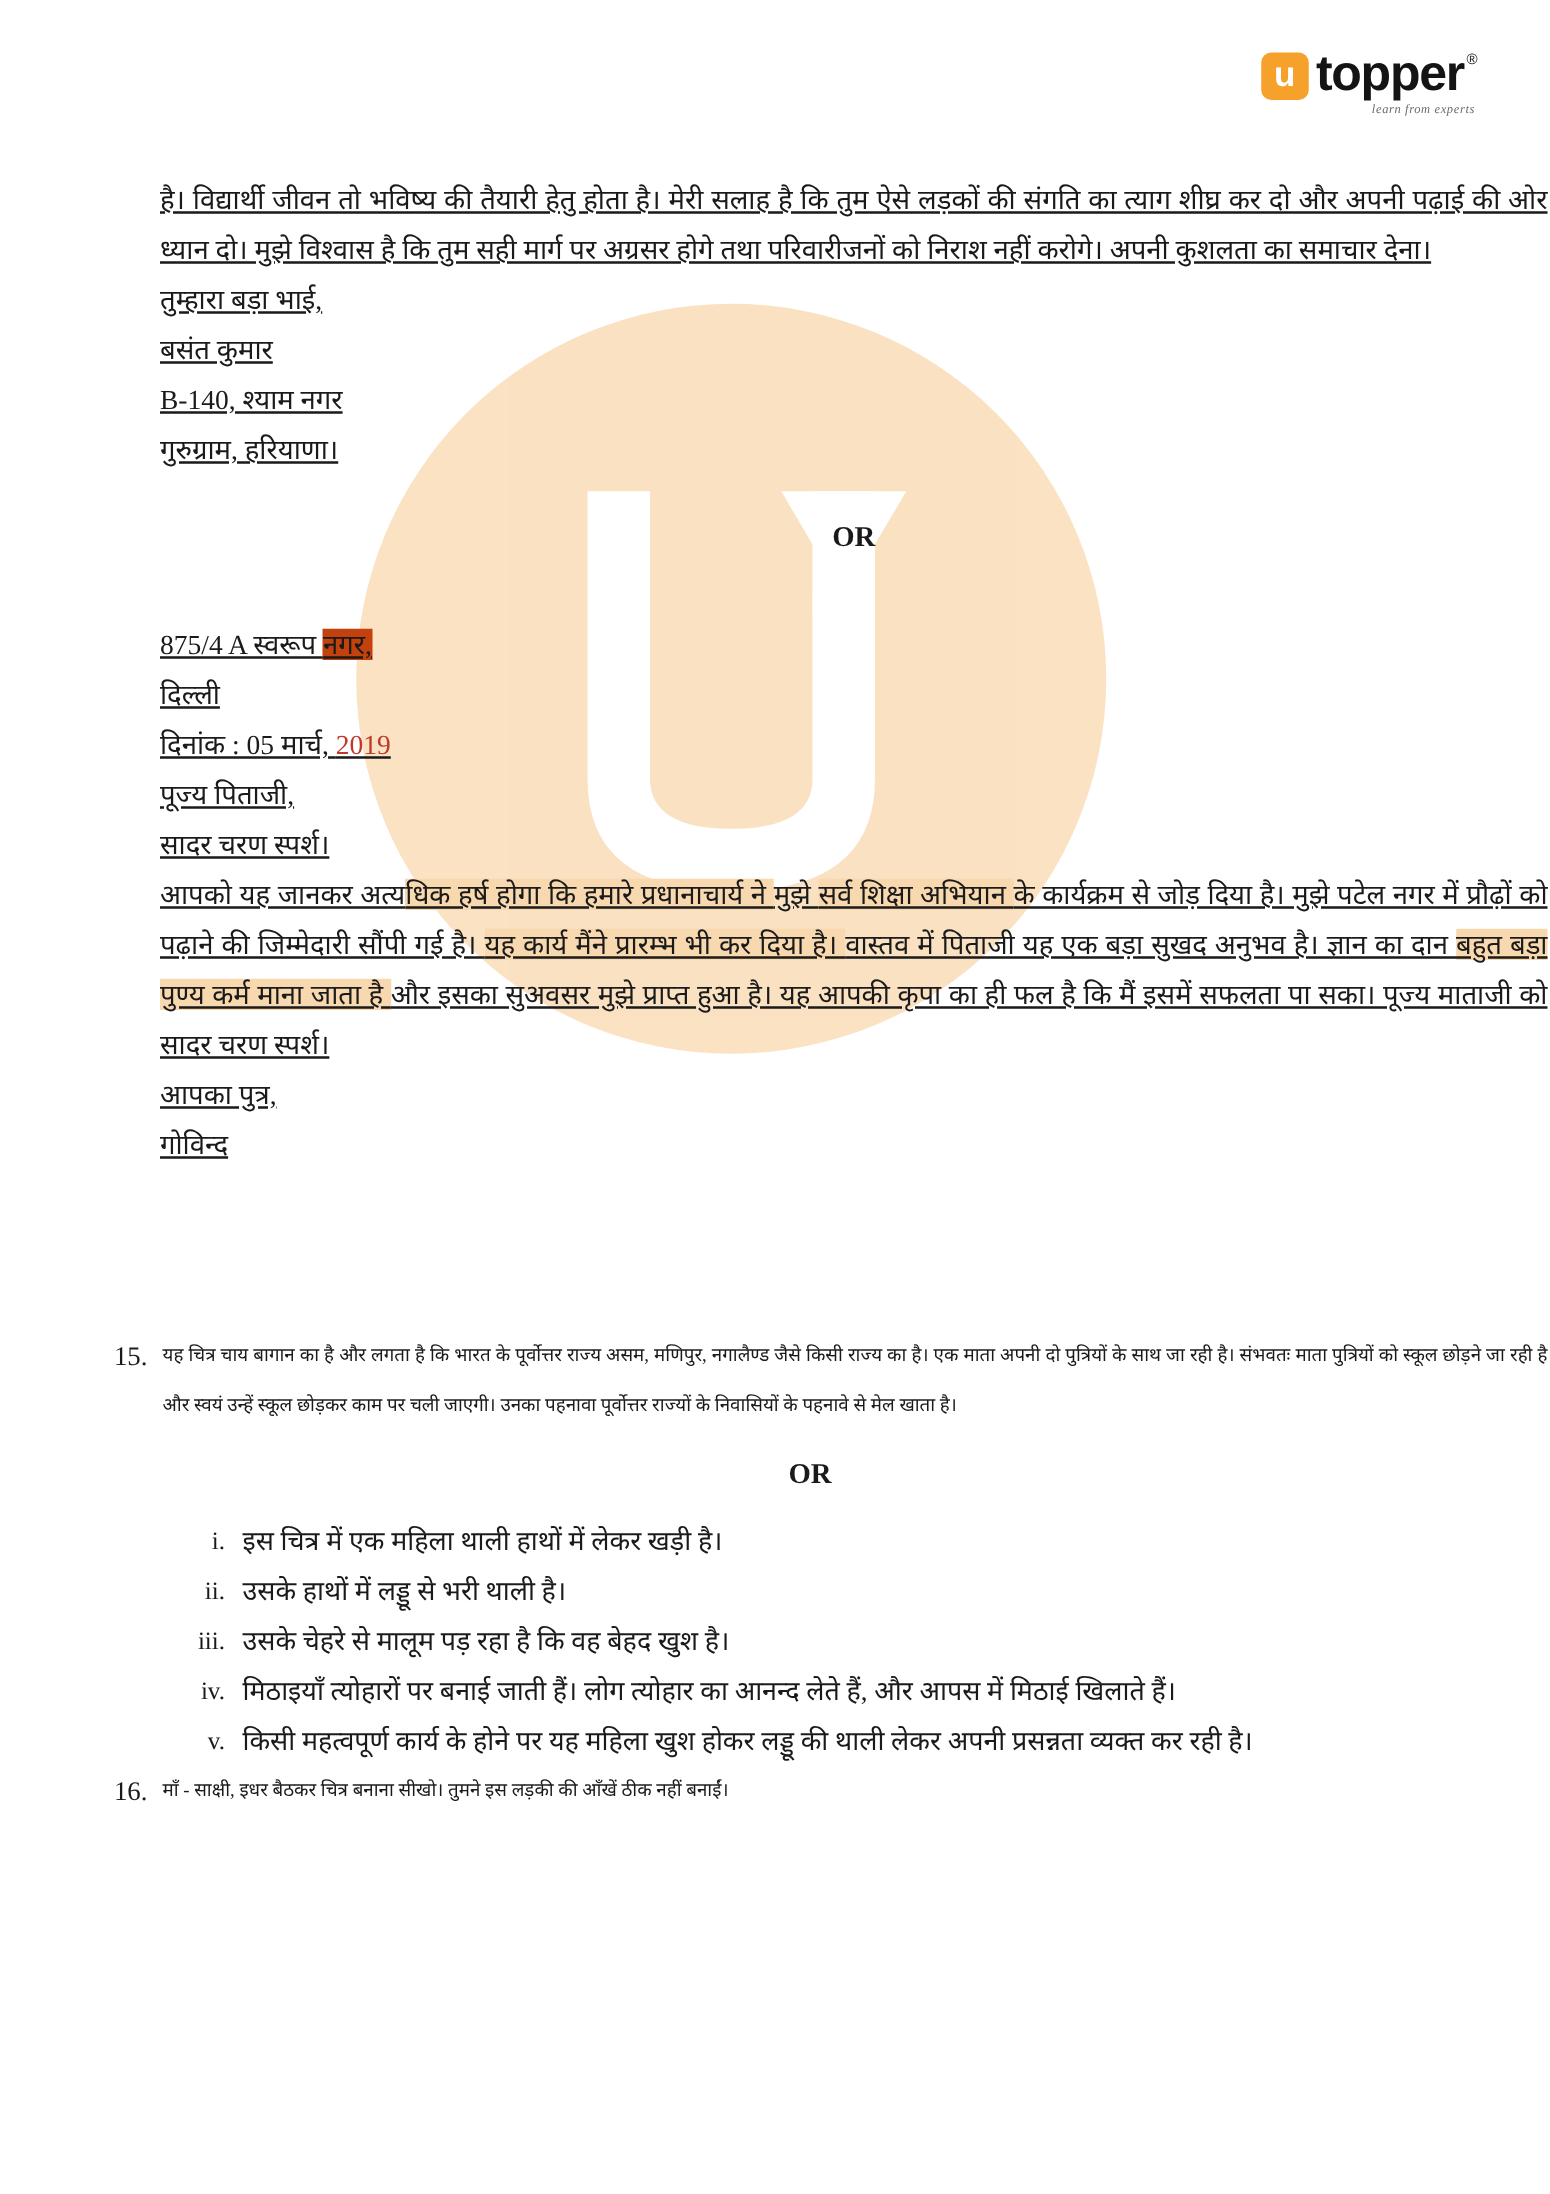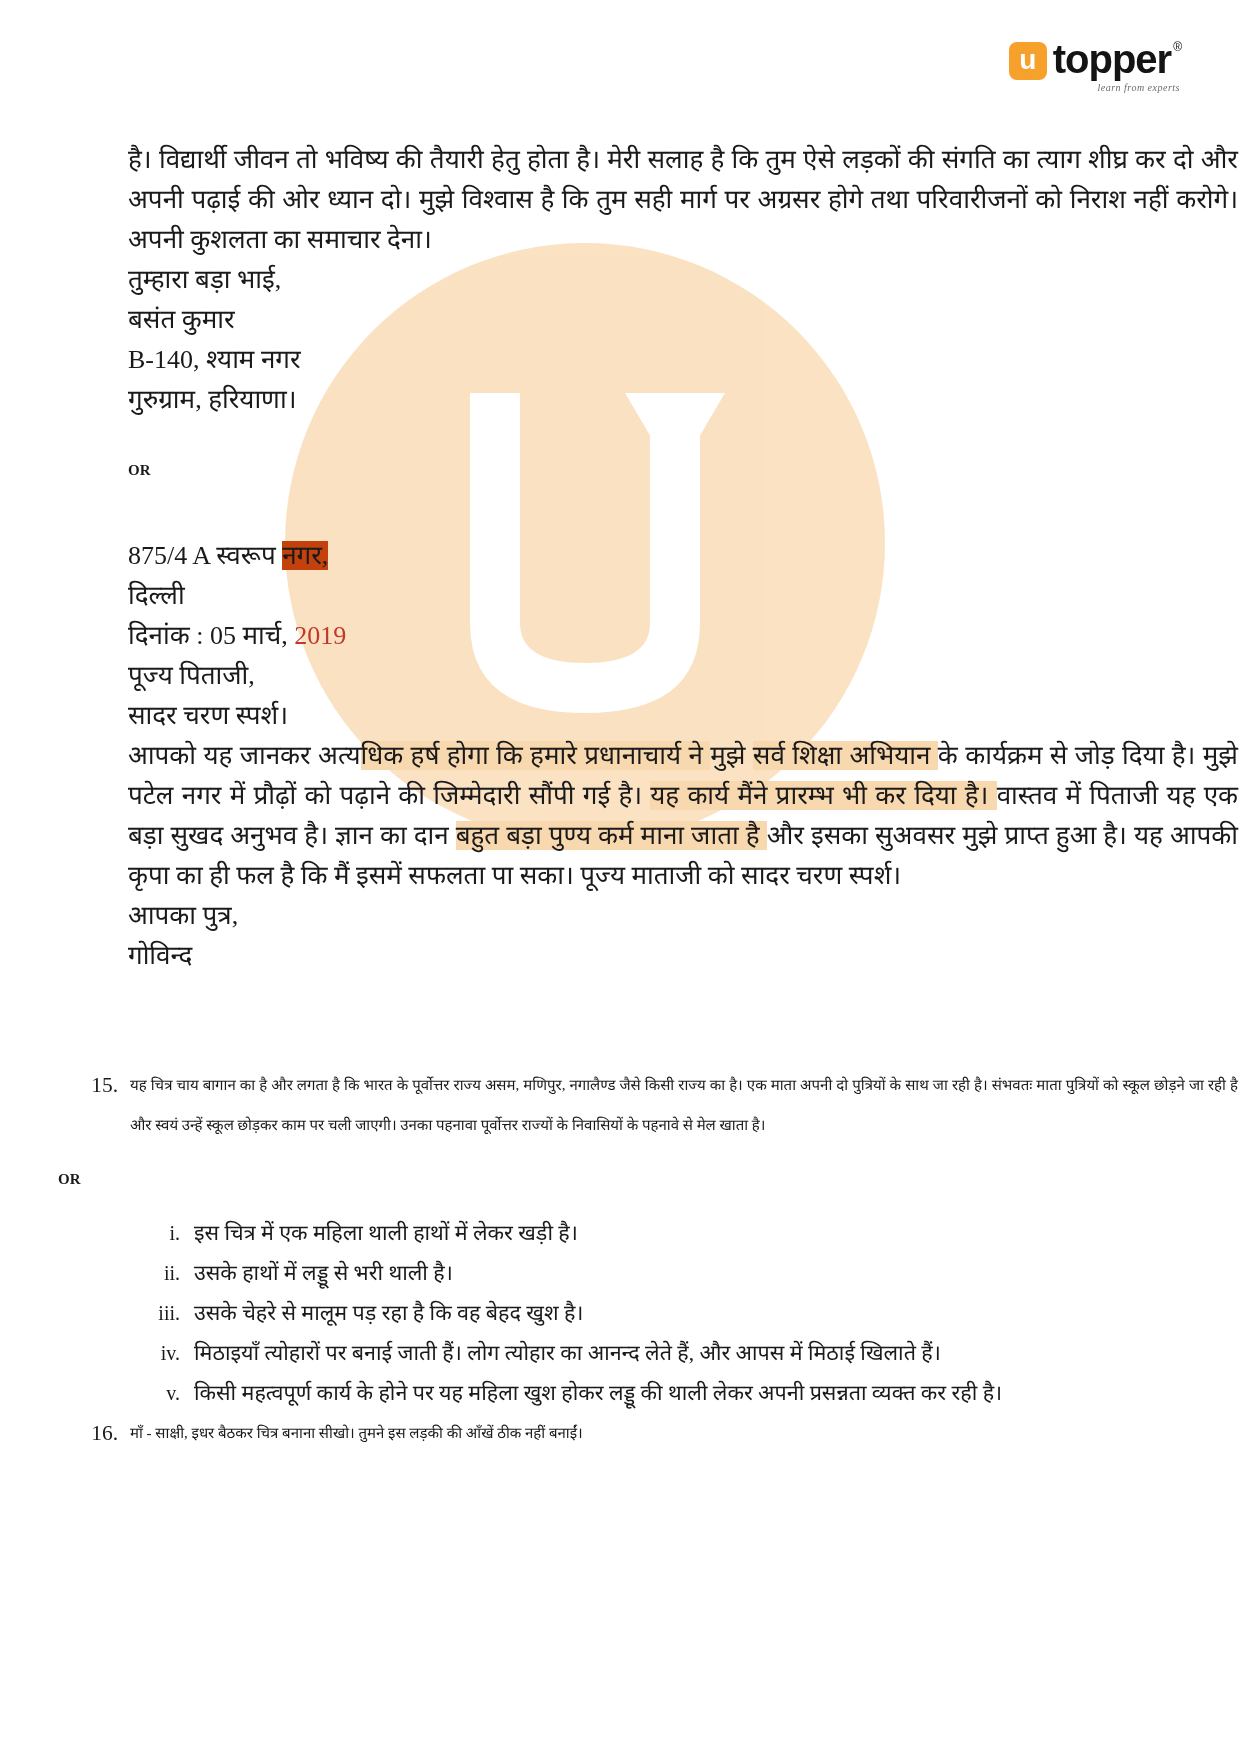--- a/index.html
+++ b/index.html
@@ -104,32 +104,34 @@
   }
   .body-col {
     position: absolute;
     left: 128px;
     top: 140px;
     width: 1110px;
   }
 
   p.line, .para {
     margin: 0;
-    font-size: 26px;
+    font-size: 22px;
     line-height: 40px;
     text-align: left;
     color: #1a1a1a;
+    text-decoration: underline;
   }
   .para.just {
     text-align: justify;
     text-align-last: left;
   }
   .or-sep {
+    text-align: center;
     font-weight: bold;
-    font-size: 15px;
+    font-size: 23px;
     font-family: "Liberation Serif", serif;
     margin: 0;
     line-height: 40px;
   }
   .spacer-sm { height: 14px; }
   .spacer-md { height: 30px; }
   .spacer-lg { height: 46px; }
 
   .hl-pink  { background: #c2410c; }
   .hl-peach { background: #f8d8ae; }

